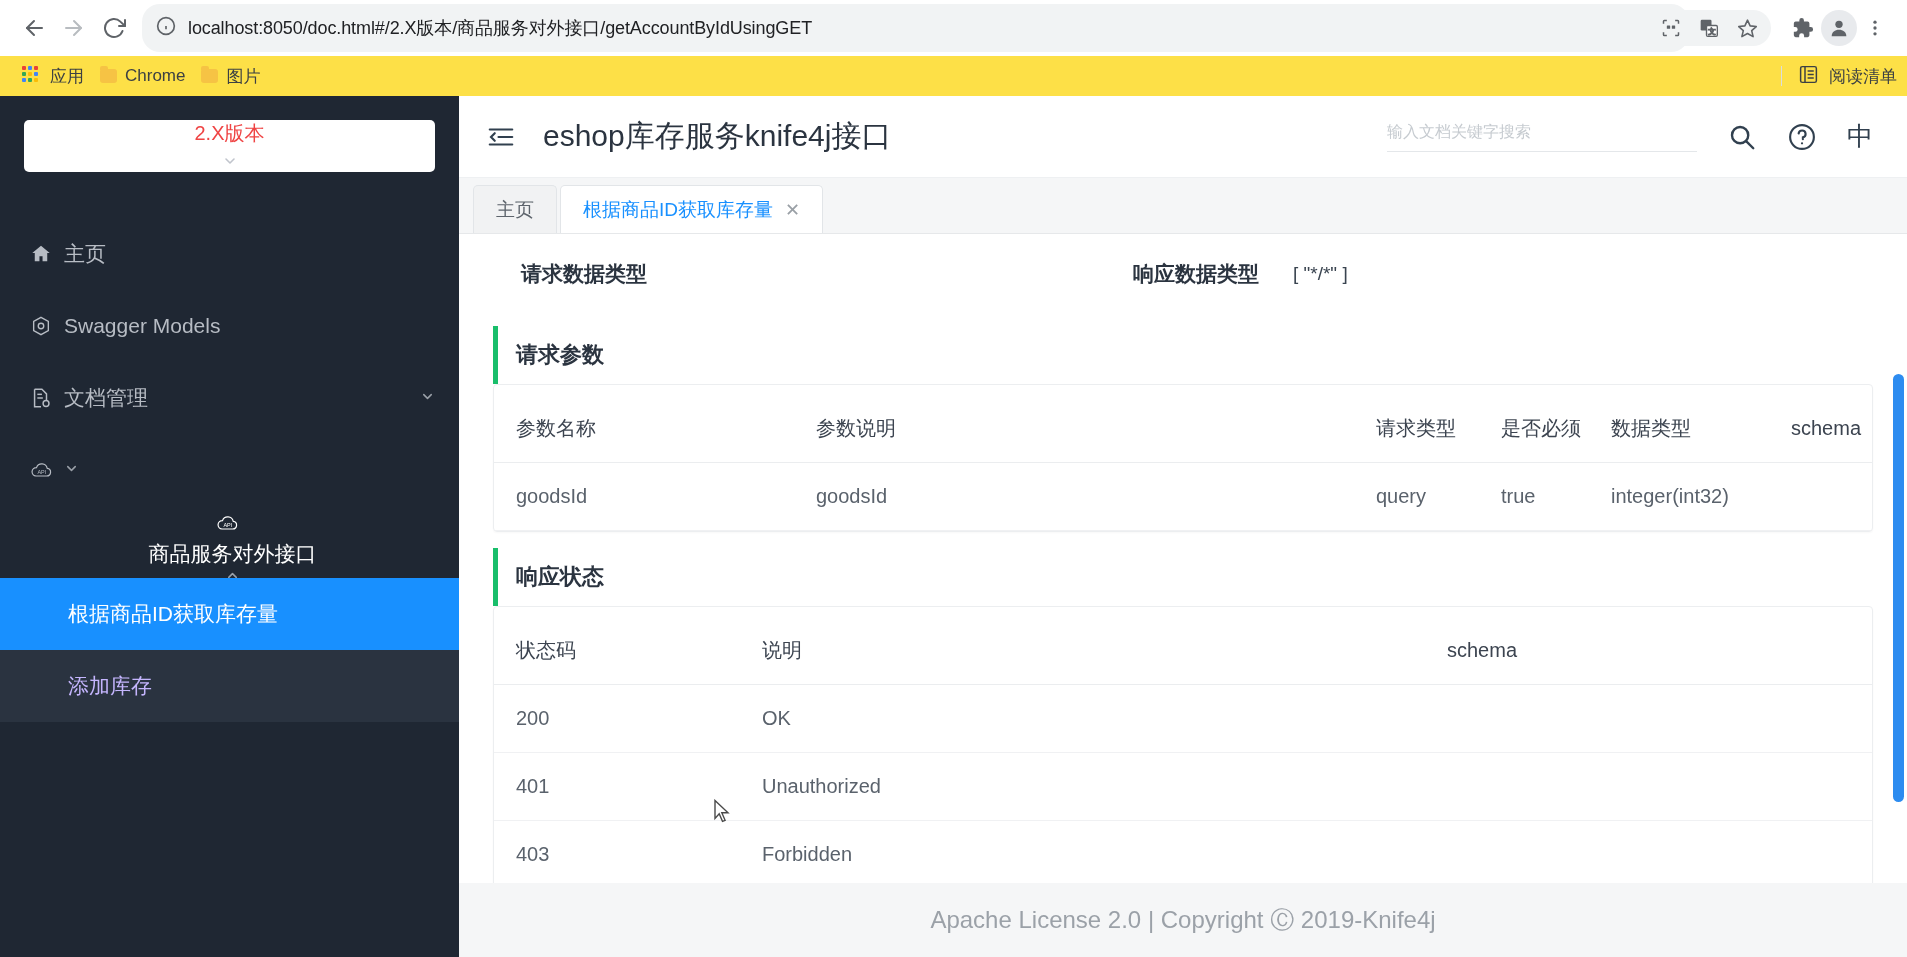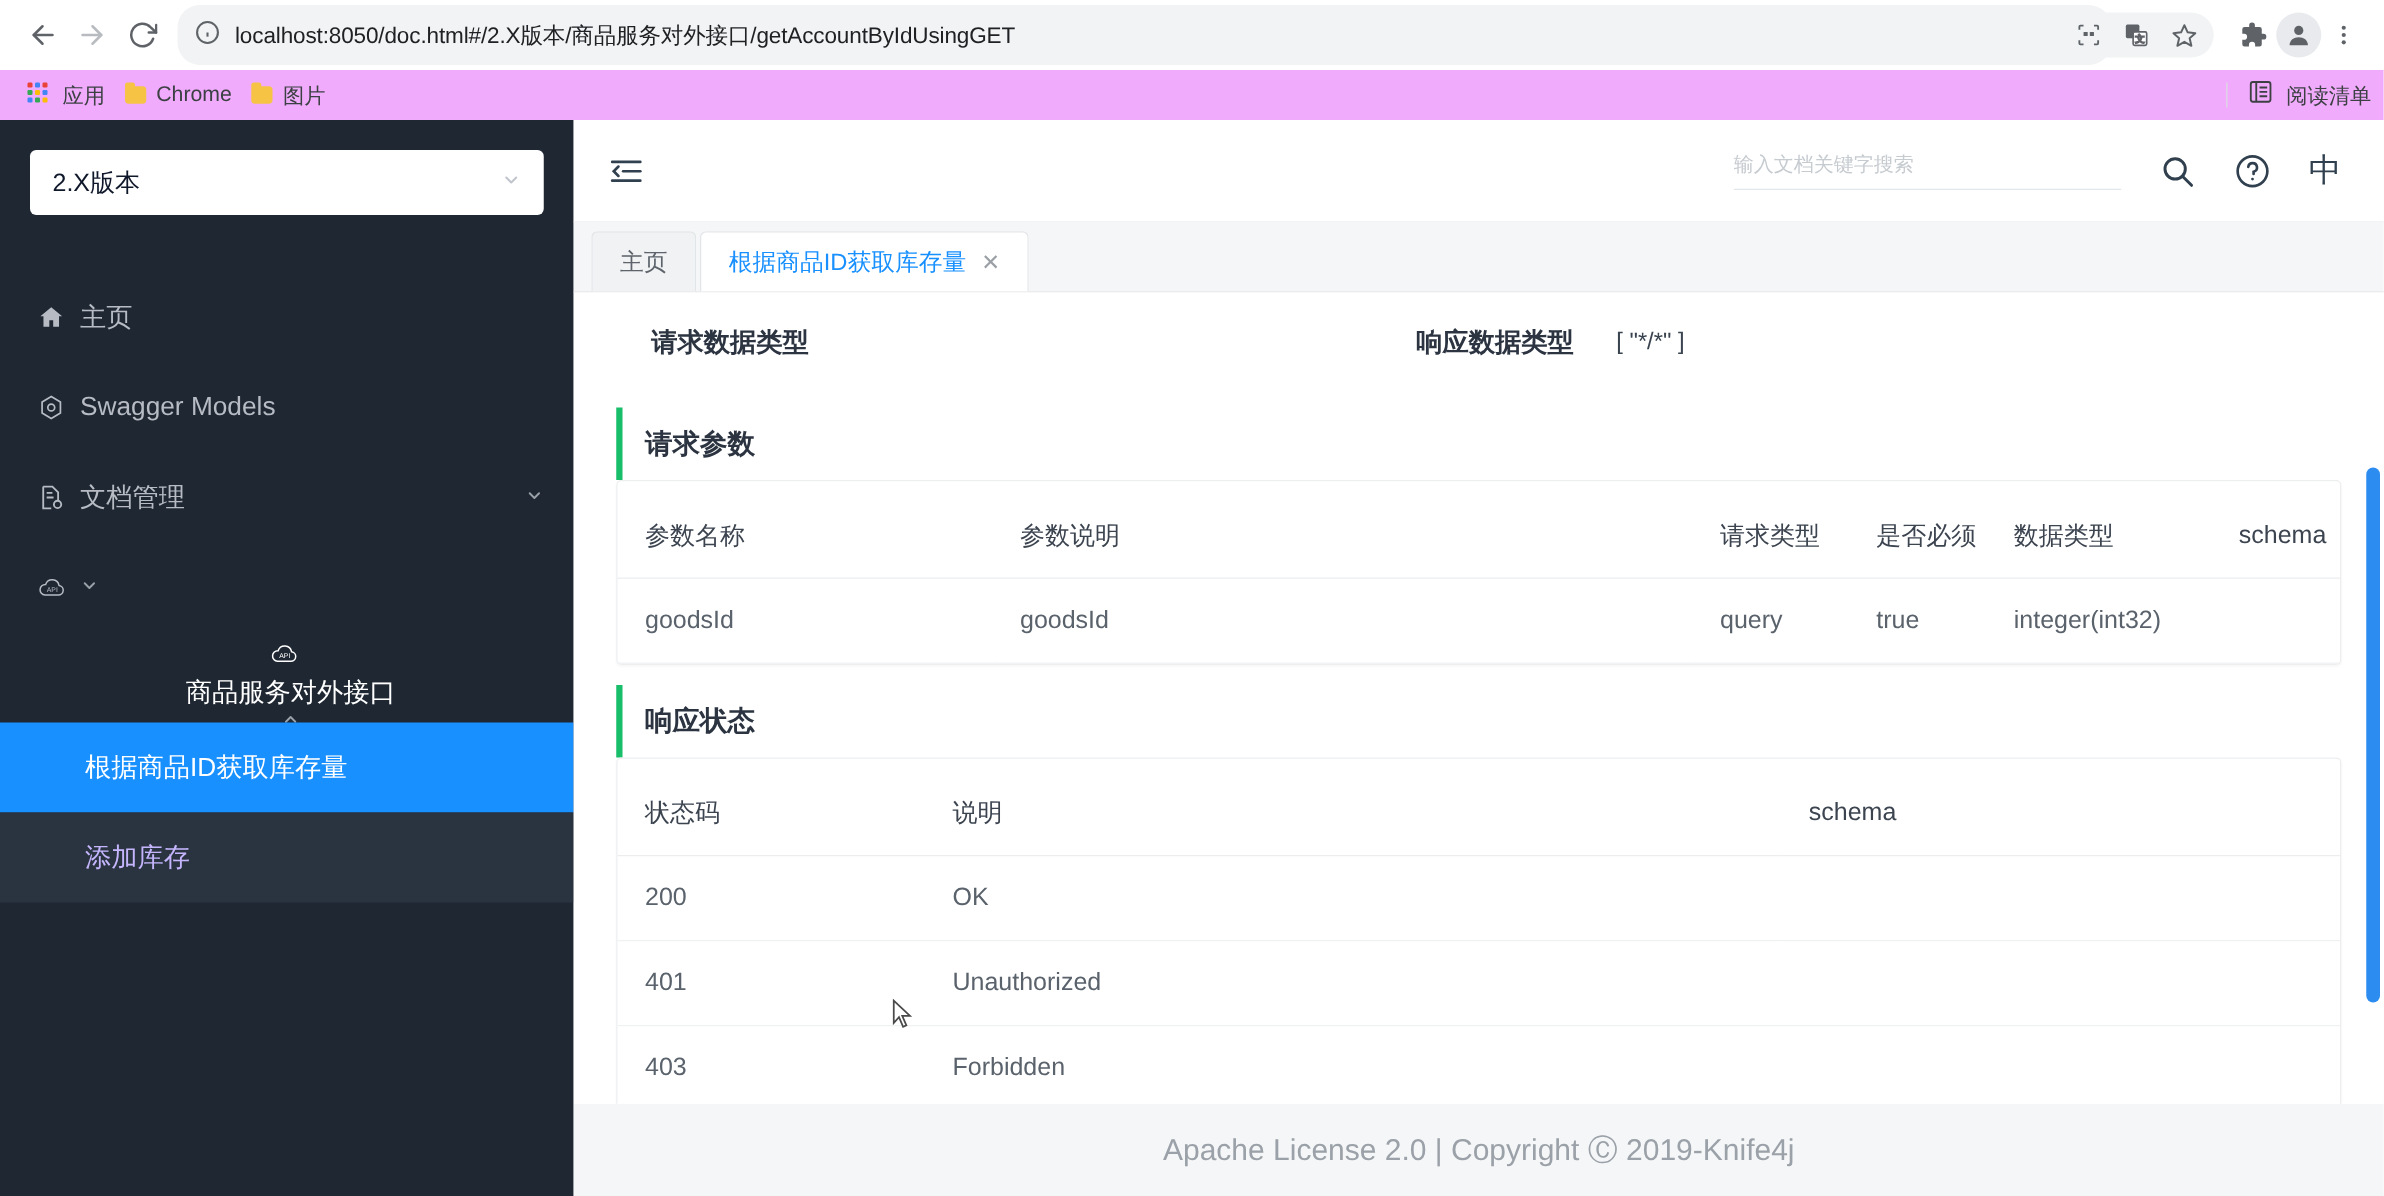--- a/index.html
+++ b/index.html
@@ -45,21 +45,21 @@
   .icon-btn {
     width: 36px; height: 36px;
     display: flex; align-items: center; justify-content: center;
     color: #5f6368; border-radius: 50%;
   }
   .avatar-btn { background: #e8eaed; border-radius: 50%; }
 
   
   .bookmarks {
     height: 40px; flex: 0 0 40px; display: flex; align-items: center;
-    padding: 0 14px; background: #f0abfc; position: relative;
+    padding: 0 14px; background: #fde047; position: relative;
   }
   .bm-item {
     display: flex; align-items: center; gap: 8px;
     padding: 4px 8px; border-radius: 4px;
     font-size: 17px; color: #3c4043; white-space: nowrap;
   }
   .apps-grid {
     width: 20px; height: 20px;
     display: grid; grid-template-columns: repeat(3, 4px);
     grid-template-rows: repeat(3, 4px); gap: 2px;
@@ -85,21 +85,21 @@
   
   .sidebar {
     width: 459px; flex: 0 0 459px;
     background: #1f2733; display: flex; flex-direction: column;
     padding-top: 24px; overflow: hidden;
   }
   .version-select {
     margin: 0 24px 46px 24px; height: 52px;
     background: #fff; border-radius: 5px;
     display: flex; align-items: center; justify-content: space-between;
-    padding: 0 18px; font-size: 20px; color: #0f172a;
+    padding: 0 18px; font-size: 20px; color: #ef4444; flex-direction: column;
   }
   .version-select .chev { color: #c0c4cc; font-size: 15px; }
 
   .menu-item {
     display: flex; align-items: center;
     height: 72px; padding: 0 24px 0 30px;
     color: #b7bcc4; font-size: 21px; white-space: nowrap;
   }
   .menu-item .mi-icon {
     width: 34px; flex: 0 0 34px; display: flex; align-items: center;
@@ -422,20 +422,21 @@
 
       <div class="topbar">
         <span class="fold-icon">
           <svg width="30" height="30" viewBox="0 0 24 24" fill="none" stroke="currentColor" stroke-width="1.7" stroke-linecap="round">
               <line x1="3" y1="6" x2="21" y2="6"></line>
               <line x1="10" y1="12" x2="21" y2="12"></line>
               <line x1="3" y1="18" x2="21" y2="18"></line>
               <polyline points="7 9 4 12 7 15"></polyline>
             </svg>
         </span>
+        <span class="app-title">eshop库存服务knife4j接口</span>
 
         <div class="topbar-right">
           <div class="search-wrap">
             <span class="ph">输入文档关键字搜索</span>
           </div>
           <span class="tb-icon">
             <svg width="30" height="30" viewBox="0 0 24 24" fill="none" stroke="currentColor" stroke-width="1.9" stroke-linecap="round">
                 <circle cx="10.5" cy="10.5" r="6.5"></circle>
                 <line x1="15.5" y1="15.5" x2="21" y2="21"></line>
               </svg>

